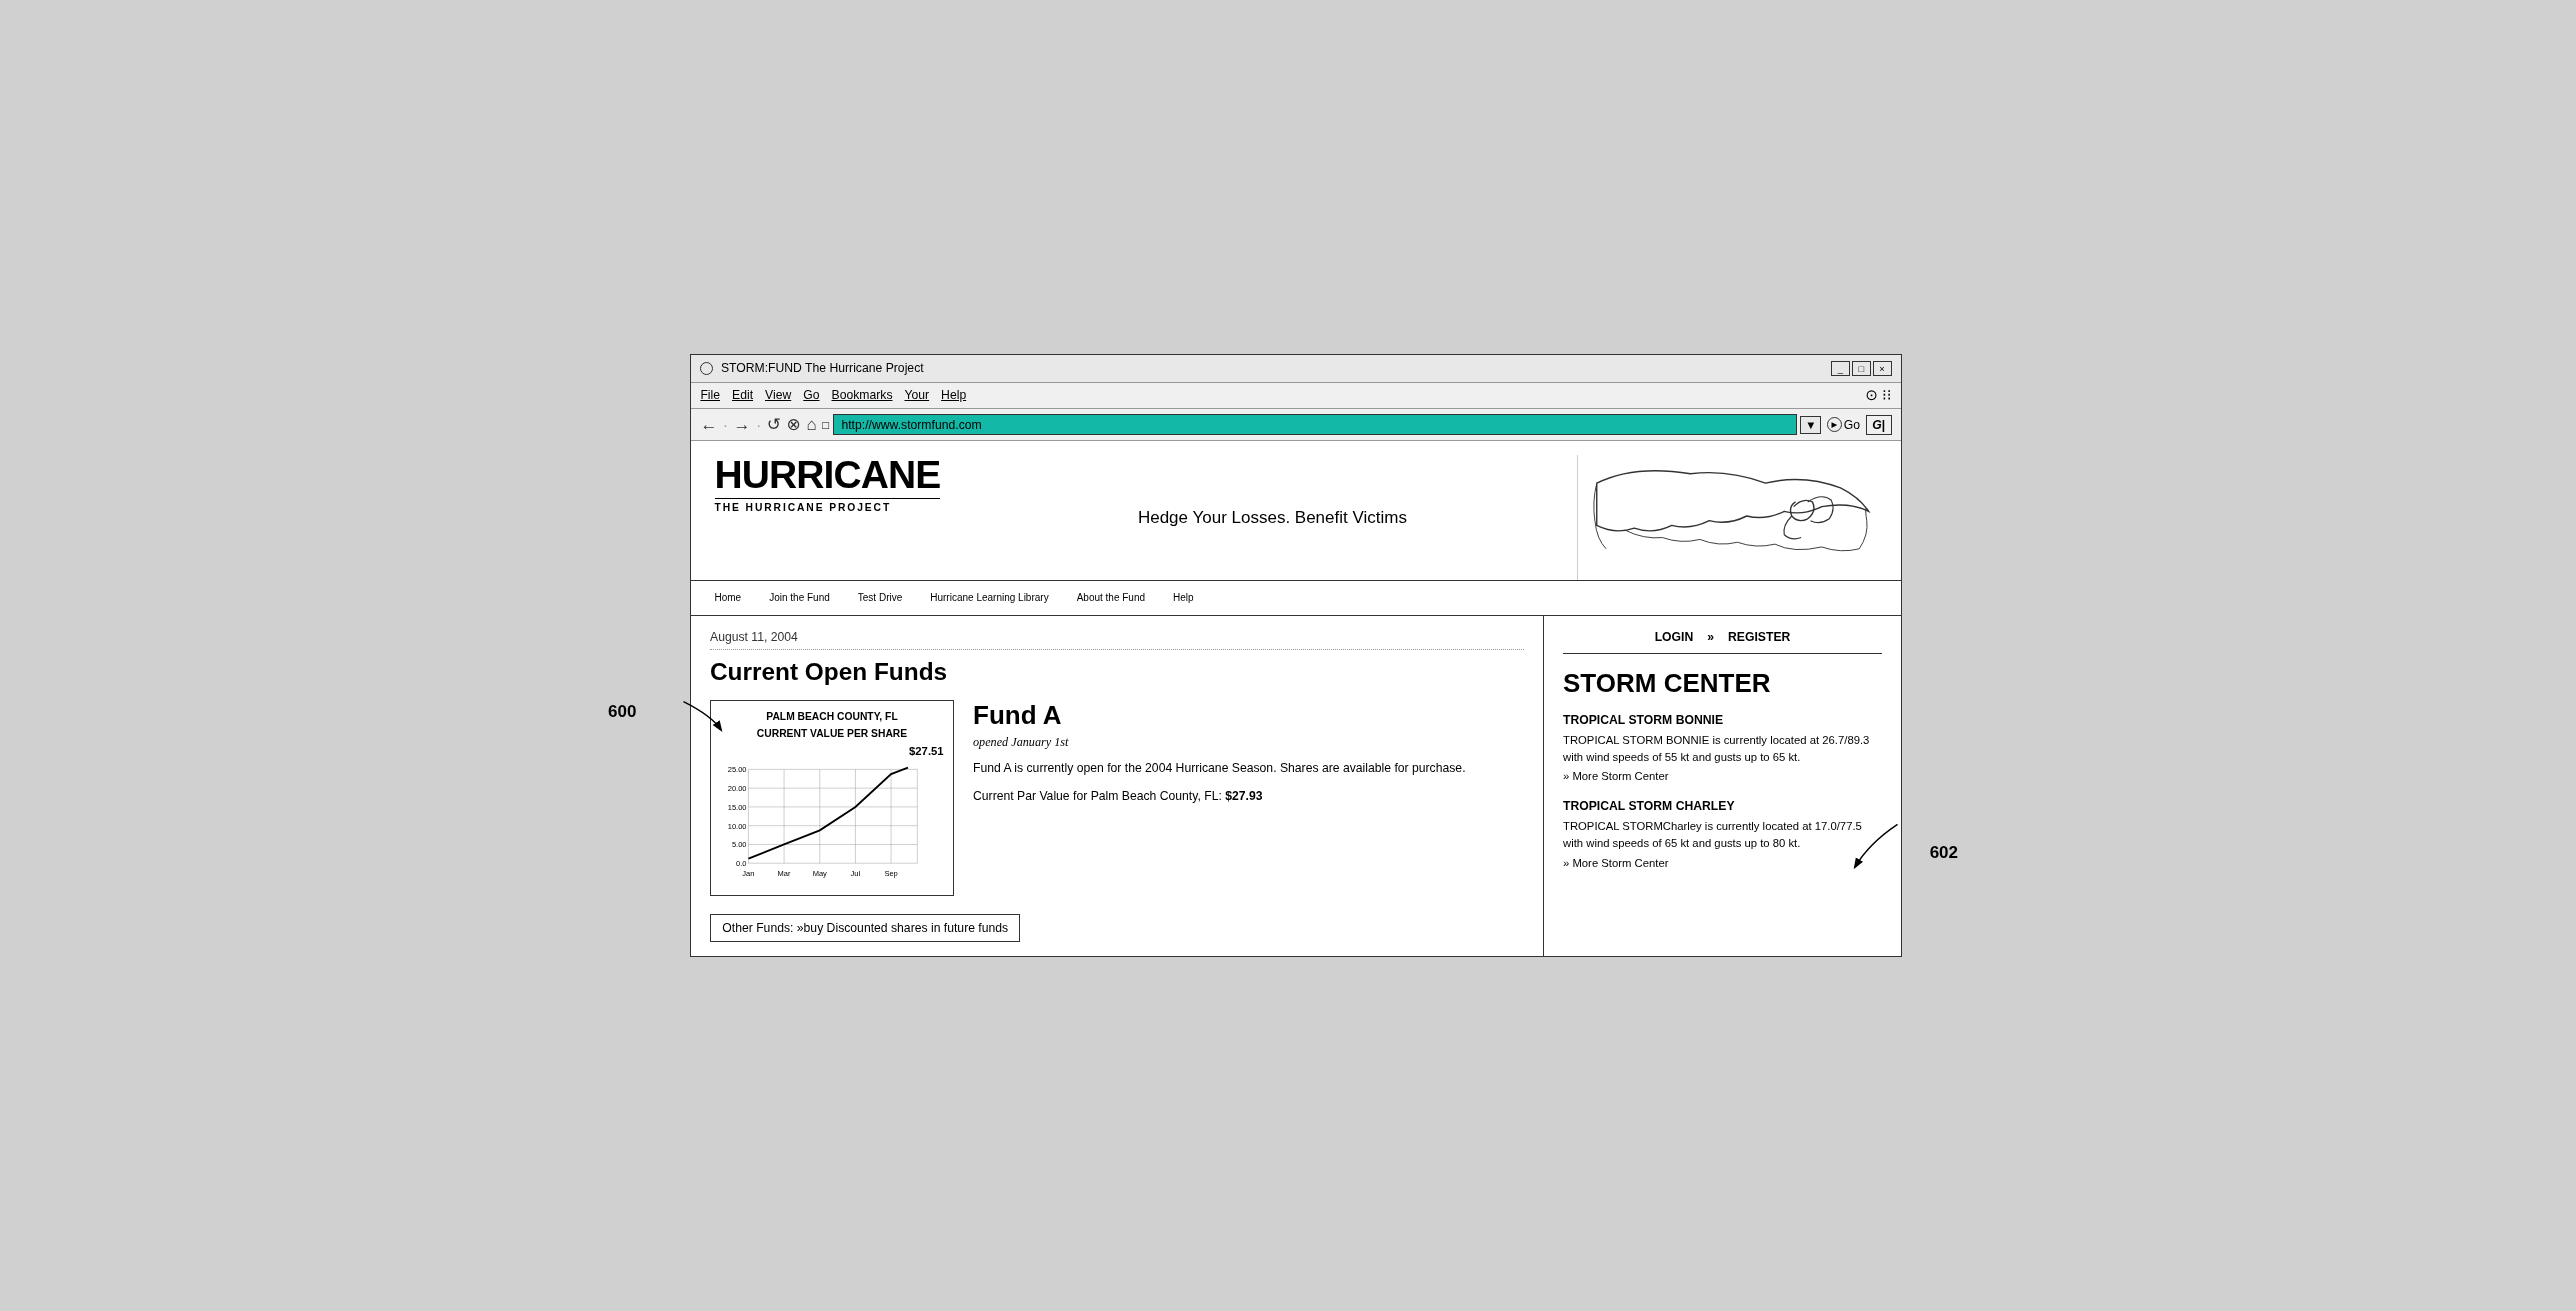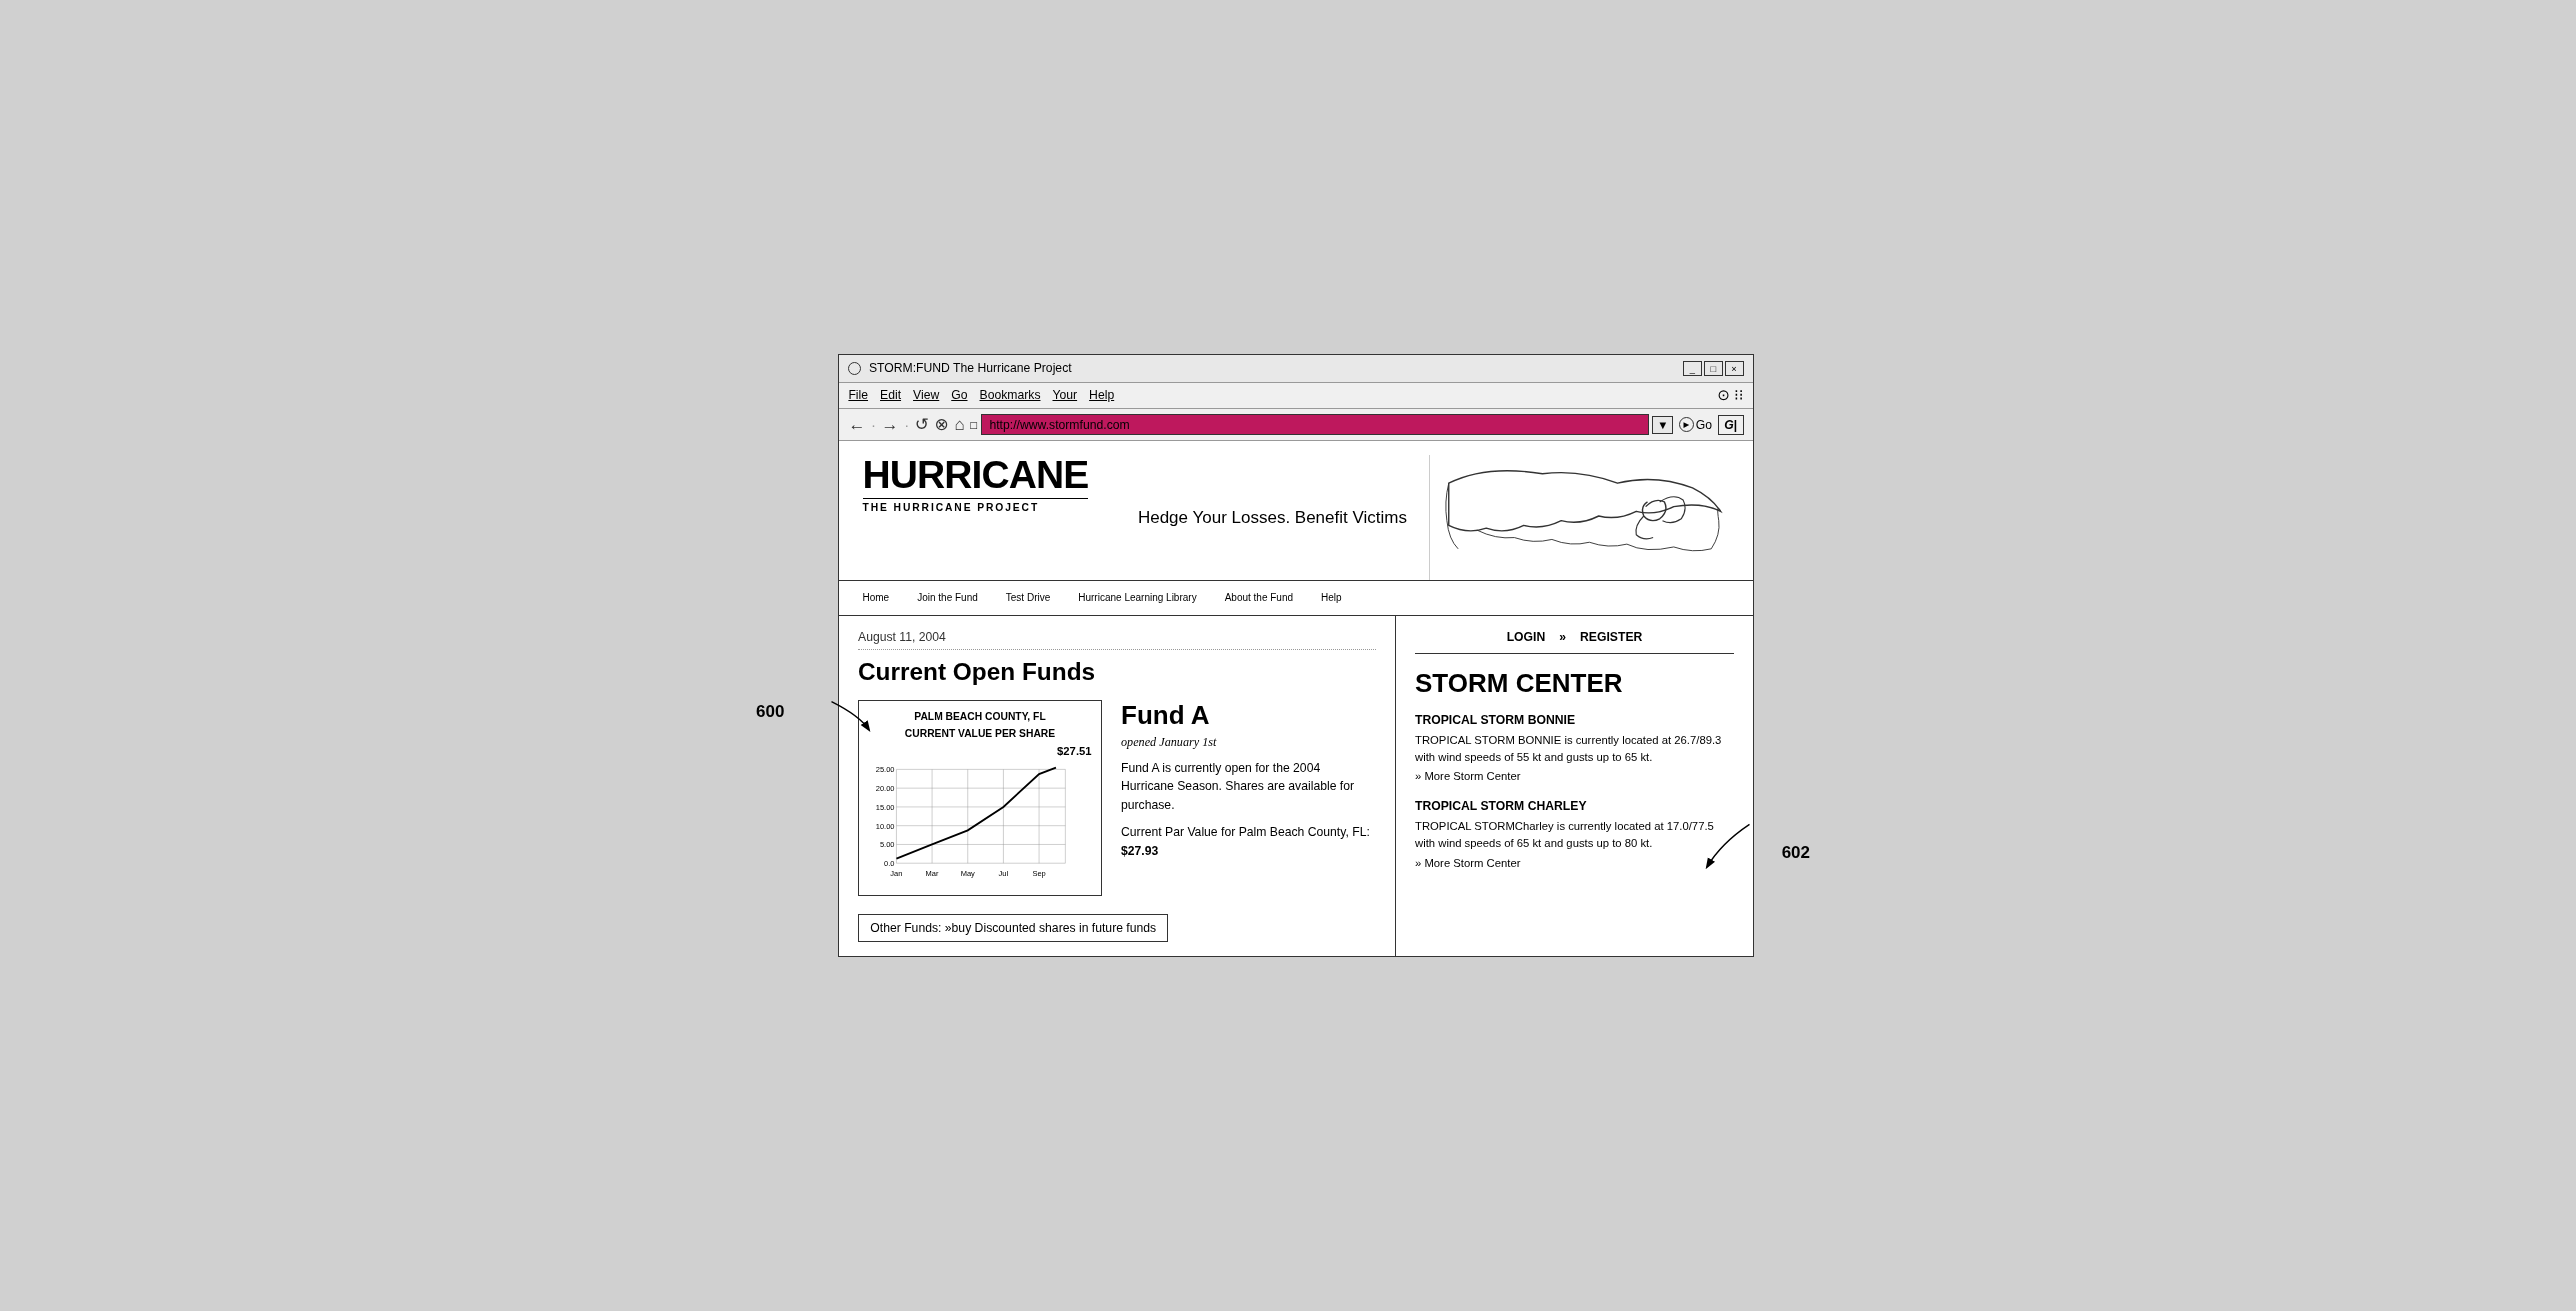--- a/index.html
+++ b/index.html
@@ -8,21 +8,21 @@
       font-family: Arial, Helvetica, sans-serif;
       display: flex;
       justify-content: center;
       align-items: center;
       min-height: 100vh;
       padding: 19px;
     }
 
     
     .browser-window {
-      width: 916px;
+      width: 1212px;
       border: 1.9px solid #333;
       background: #fff;
       margin-left: 16px;
     }
 
     .title-bar {
       display: flex;
       align-items: center;
       justify-content: space-between;
       padding: 5.6px 9.4px;
@@ -111,21 +111,21 @@
       display: flex;
       align-items: center;
       gap: 3.8px;
     }
 
     .address-input {
       flex: 1;
       border: 0.9px solid #333;
       padding: 2.8px 7.5px;
       font-size: 12.2px;
-      background: #be185d;
+      background: #14b8a6;
     }
 
     .address-dropdown {
       border: 0.9px solid #333;
       background: #e8e8e8;
       padding: 1.9px 3.8px;
       font-size: 11.3px;
       cursor: pointer;
     }
 

